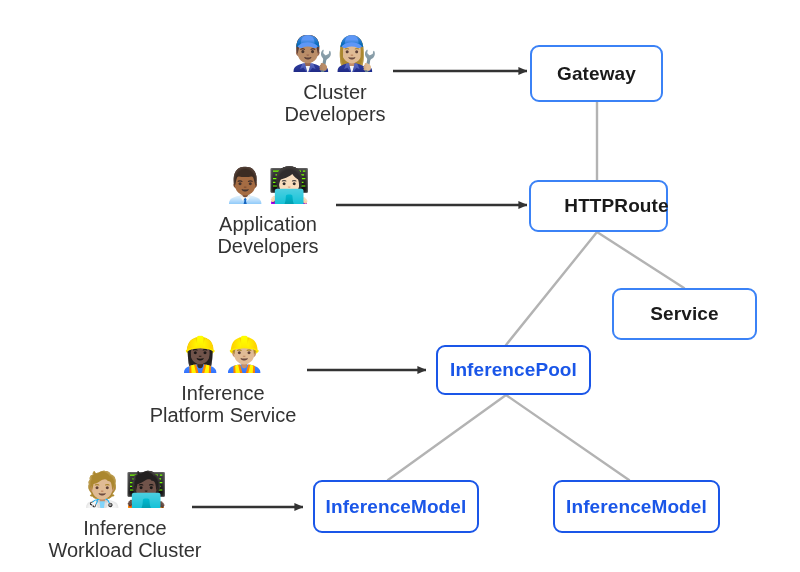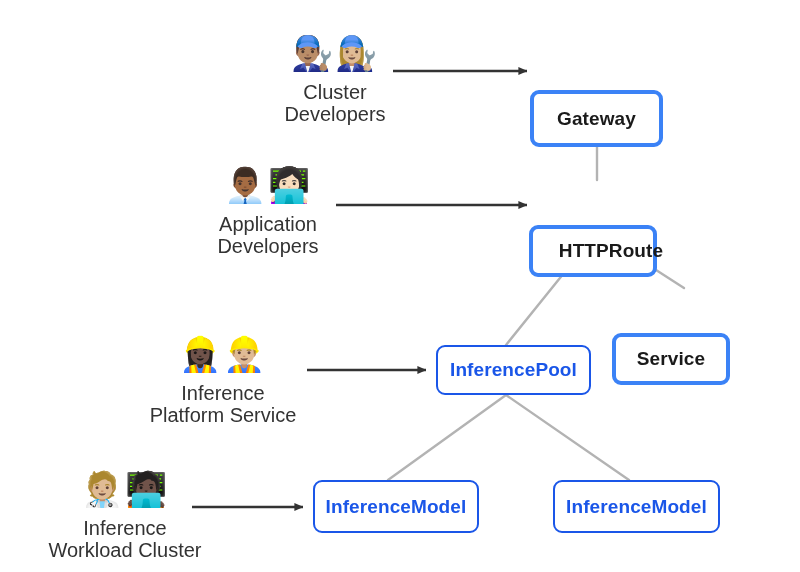--- a/index.html
+++ b/index.html
@@ -32,24 +32,23 @@
     display: flex;
     align-items: center;
     justify-content: center;
     background: #ffffff;
     border-radius: 9px;
     font-weight: bold;
     letter-spacing: 0.1px;
     white-space: nowrap;
   }
   .node.kind-core {
-    border: 4px solid #3b82f6;
+    border: 2px solid #3b82f6;
     color: #1a1a1a;
     font-size: 19px;
-    margin-top: 45px;
   }
   .node.kind-inference {
     border: 2.5px solid #1a56e8;
     color: #1a56e8;
     font-size: 19px;
     margin-left: 8px;
   }
 
   
   .persona {
@@ -103,25 +102,25 @@
       <line x1="336" y1="205" x2="527" y2="205"></line>
       <line x1="307" y1="370" x2="426" y2="370"></line>
       <line x1="192" y1="507" x2="303" y2="507"></line>
     </g>
   </svg>
 
   <div class="node kind-core" style="left:530px;top:45px;width:133px;height:57px;">
     <span>Gateway</span>
   </div>
 
-  <div class="node kind-core" style="left:529px;top:180px;width:128px;height:52px;padding-left:36px;">
+  <div class="node kind-core" style="left:529px;top:180px;width:139px;height:52px;padding-left:36px;">
     <span>HTTPRoute</span>
   </div>
 
-  <div class="node kind-core" style="left:612px;top:288px;width:118px;height:52px;text-align:center;">
+  <div class="node kind-core" style="left:612px;top:288px;width:145px;height:52px;text-align:center;">
     <span>Service</span>
   </div>
 
   <div class="node kind-inference" style="left:428px;top:345px;width:155px;height:50px;">
     <span>InferencePool</span>
   </div>
 
   <div class="node kind-inference" style="left:305px;top:480px;width:166px;height:53px;">
     <span>InferenceModel</span>
   </div>

